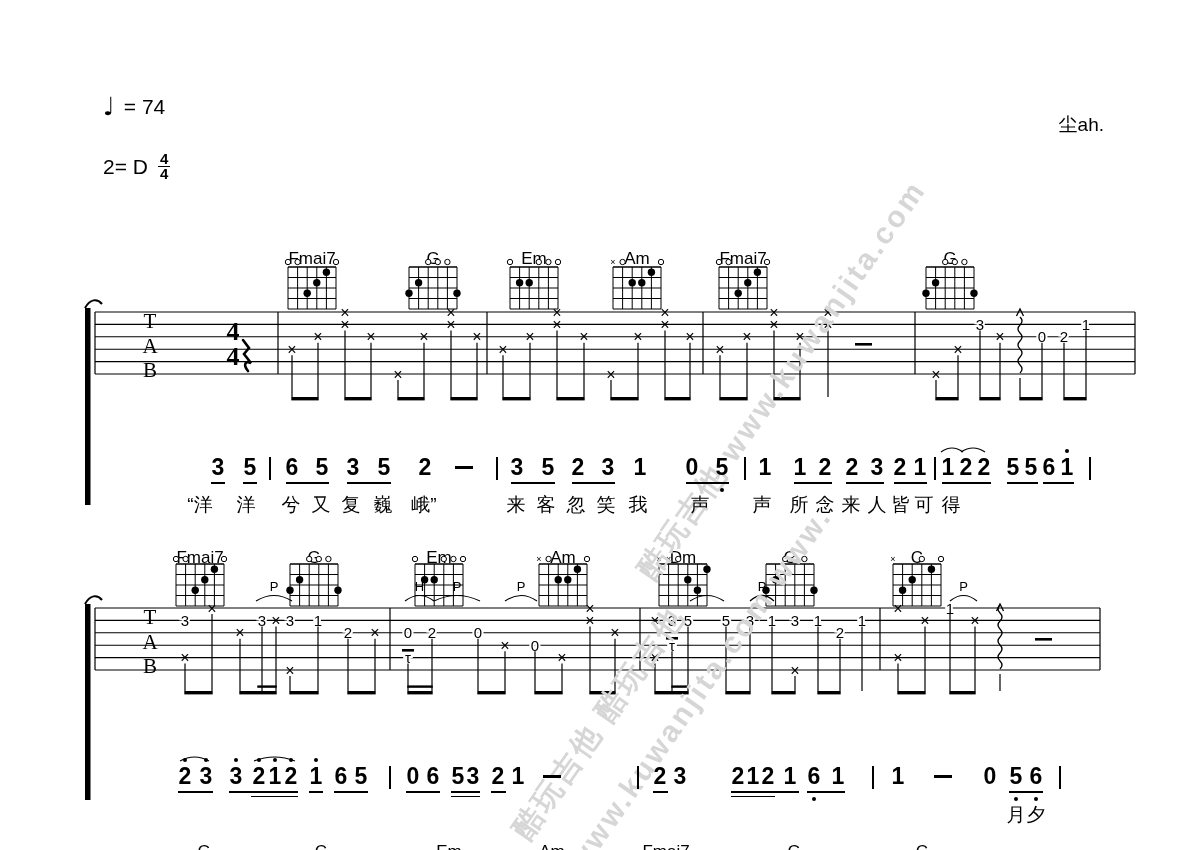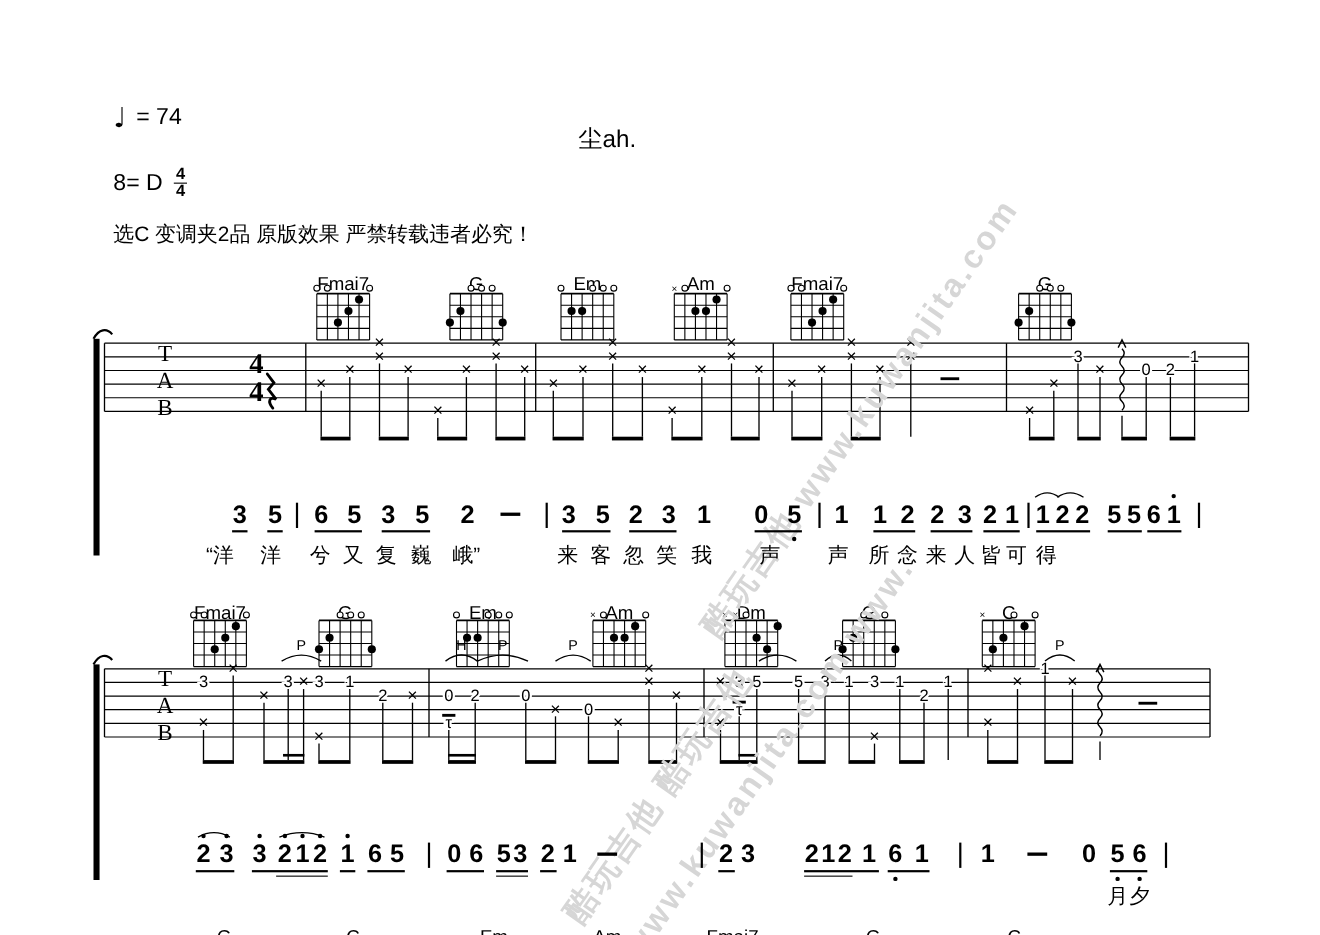--- a/index.html
+++ b/index.html
@@ -3,21 +3,21 @@
 <meta charset="utf-8">
 <style>
   html,body{margin:0;padding:0;background:#fff}
   .page{position:relative;width:1200px;height:850px;background:#fff;overflow:hidden;
         font-family:"Liberation Sans","DejaVu Sans",sans-serif;color:#000}
   #overlay{position:absolute;left:0;top:0}
   .wm{position:absolute;transform-origin:0 50%;font-weight:700;font-size:30px;
       white-space:nowrap;letter-spacing:3px;z-index:0}
   .title{position:absolute;left:0;top:60px;width:1200px;text-align:center;
          font-size:33px;font-weight:700;letter-spacing:2px}
-  .artist{position:absolute;left:0;top:112px;width:1104px;text-align:center;font-size:22px}
+  .artist{position:absolute;left:0;top:112px;width:1104px;text-align:right;font-size:19px}
   .tempo{position:absolute;left:103px;top:92px;display:flex;align-items:center;gap:9px;font-size:21px}
   .tempo .note{font-family:"DejaVu Sans",sans-serif;font-size:25px}
   .keysig{position:absolute;left:103px;top:152px;font-size:21px;display:flex;align-items:center}
   .frac{display:inline-flex;flex-direction:column;text-align:center;font-size:15px;
         font-weight:700;line-height:14px;margin-left:10px}
   .fn{border-bottom:1.5px solid #000;padding:0 2px}
   .notice{position:absolute;left:103px;top:200px;font-size:19px}
   .credits{position:absolute;right:100px;top:149px;text-align:right;font-size:19px;line-height:25.5px}
   .mt{position:absolute;width:28px;margin-left:-14px;text-align:center;
       font-size:23px;font-weight:700;line-height:24px;z-index:2}
@@ -34,28 +34,27 @@
 <div class="page" id="page">
 
   <div class="tempo">
     <span class="note">♩</span>
     <span>= 74</span>
   </div>
 
   <div class="artist">尘ah.</div>
 
   <div class="keysig">
-    <span>8= D</span>
+    <span>2= D</span>
     <span class="frac">
       <span class="fn">4</span>
       <span class="fd">4</span>
     </span>
   </div>
 
-  <div class="notice">选C 变调夹2品 原版效果 严禁转载违者必究！</div>
 
 
   <svg id="overlay" width="1200" height="850">
       <text x="312" y="258" font-size="17" text-anchor="middle" dominant-baseline="central" fill="#000" font-family="&quot;Liberation Sans&quot;,&quot;DejaVu Sans&quot;,sans-serif" font-weight="400">Fmai7</text>
       <line x1="288" y1="267" x2="288" y2="309" stroke="#000" stroke-width="1"></line>
       <line x1="297.6" y1="267" x2="297.6" y2="309" stroke="#000" stroke-width="1"></line>
       <line x1="307.2" y1="267" x2="307.2" y2="309" stroke="#000" stroke-width="1"></line>
       <line x1="316.8" y1="267" x2="316.8" y2="309" stroke="#000" stroke-width="1"></line>
       <line x1="326.4" y1="267" x2="326.4" y2="309" stroke="#000" stroke-width="1"></line>
       <line x1="336" y1="267" x2="336" y2="309" stroke="#000" stroke-width="1"></line>

